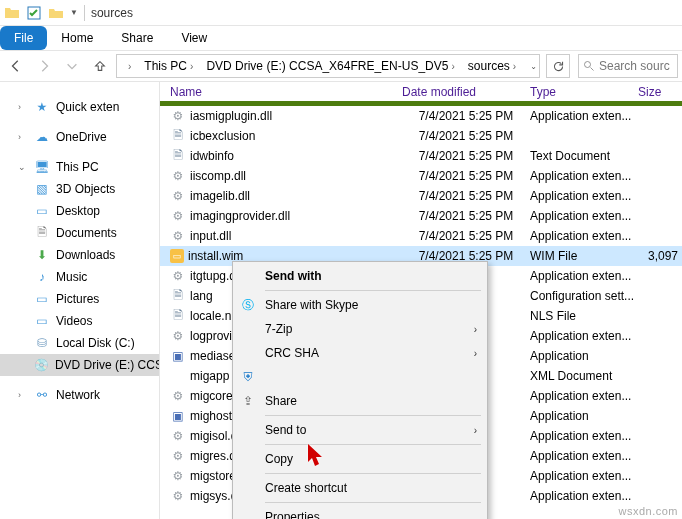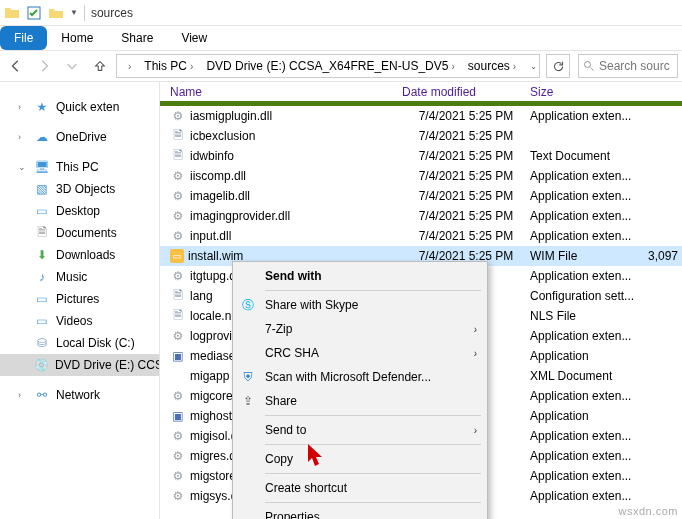--- a/index.html
+++ b/index.html
@@ -228,20 +228,21 @@
         <span class="tw">›</span>
         <span class="ni-icon c-blue">⚯</span>
         <span>Network</span>
       </div>
   </div>
 
   <div class="filepane">
     <div class="colheaders">
       <div class="col-name">Name</div>
       <div class="col-date">Date modified</div>
+      <div class="col-type">Type</div>
       <div class="col-size">Size</div>
     </div>
     <div id="filerows">
         <div class="filerow">
           <div class="fname">
             <span class="fi fi-dll">⚙</span>
             <span>iasmigplugin.dll</span>
           </div>
           <div class="fdate">7/4/2021 5:25 PM</div>
           <div class="ftype">Application exten...</div>
@@ -436,21 +437,20 @@
       <span>7-Zip</span>
       <span class="sub-arrow">›</span>
     </div>
   <div class="ctxitem">
       <span class="ci"></span>
       <span>CRC SHA</span>
       <span class="sub-arrow">›</span>
     </div>
   <div class="ctxitem">
       <span class="ci" style="color:#1979ca">⛨</span>
-      <span>Scan with Microsoft Defender...</span>
     </div>
   <div class="ctxitem">
       <span class="ci" style="color:#555">⇪</span>
       <span>Share</span>
     </div>
   <div class="ctxsep"></div>
   <div class="ctxitem">
       <span class="ci"></span>
       <span>Send to</span>
       <span class="sub-arrow">›</span>

